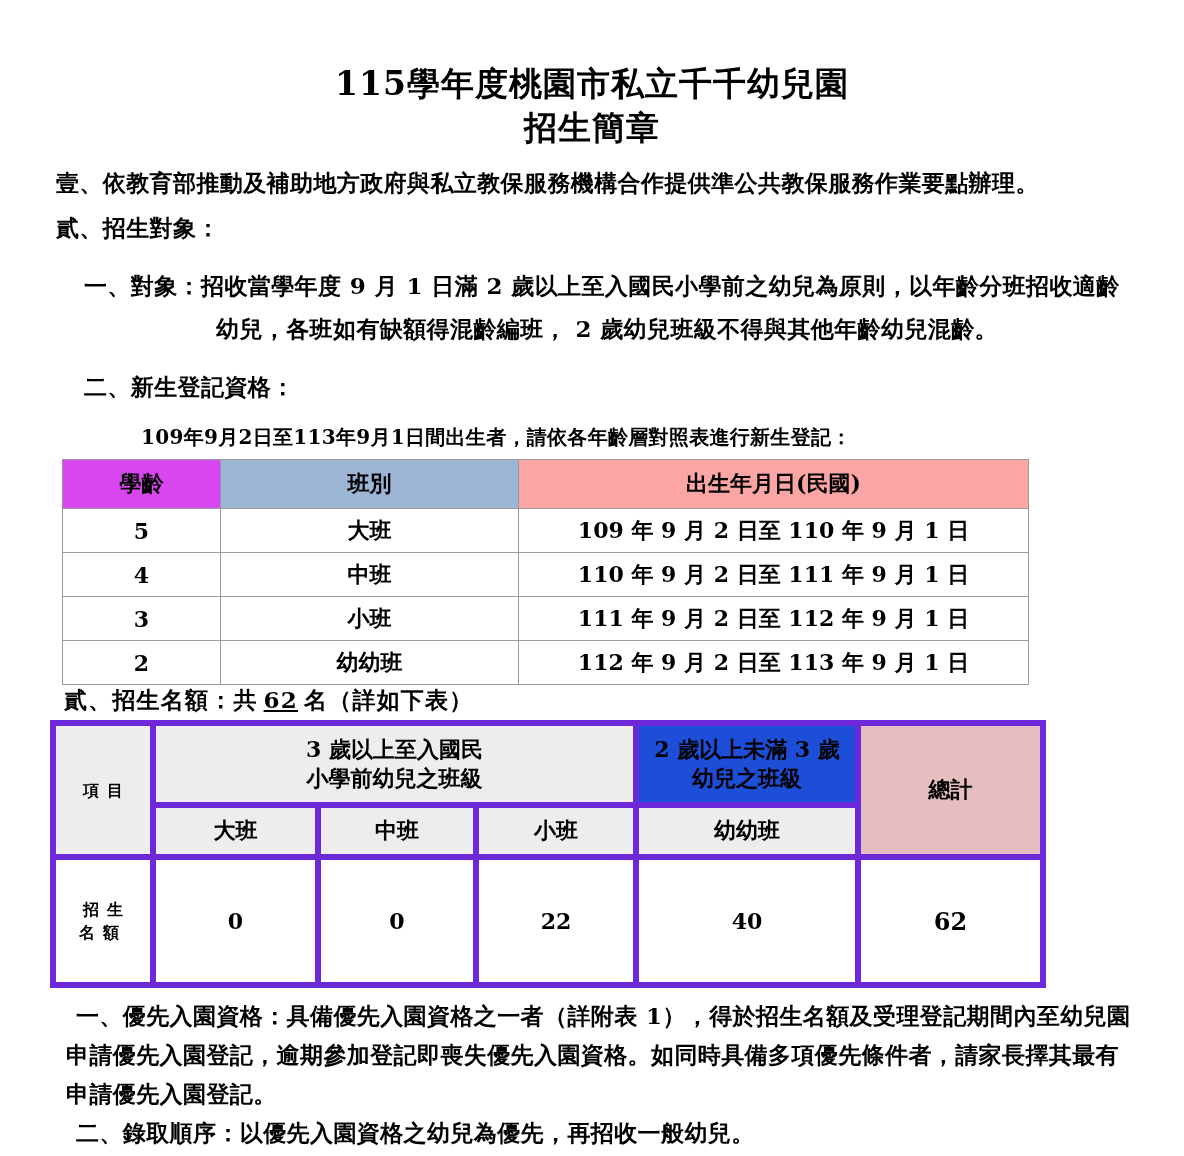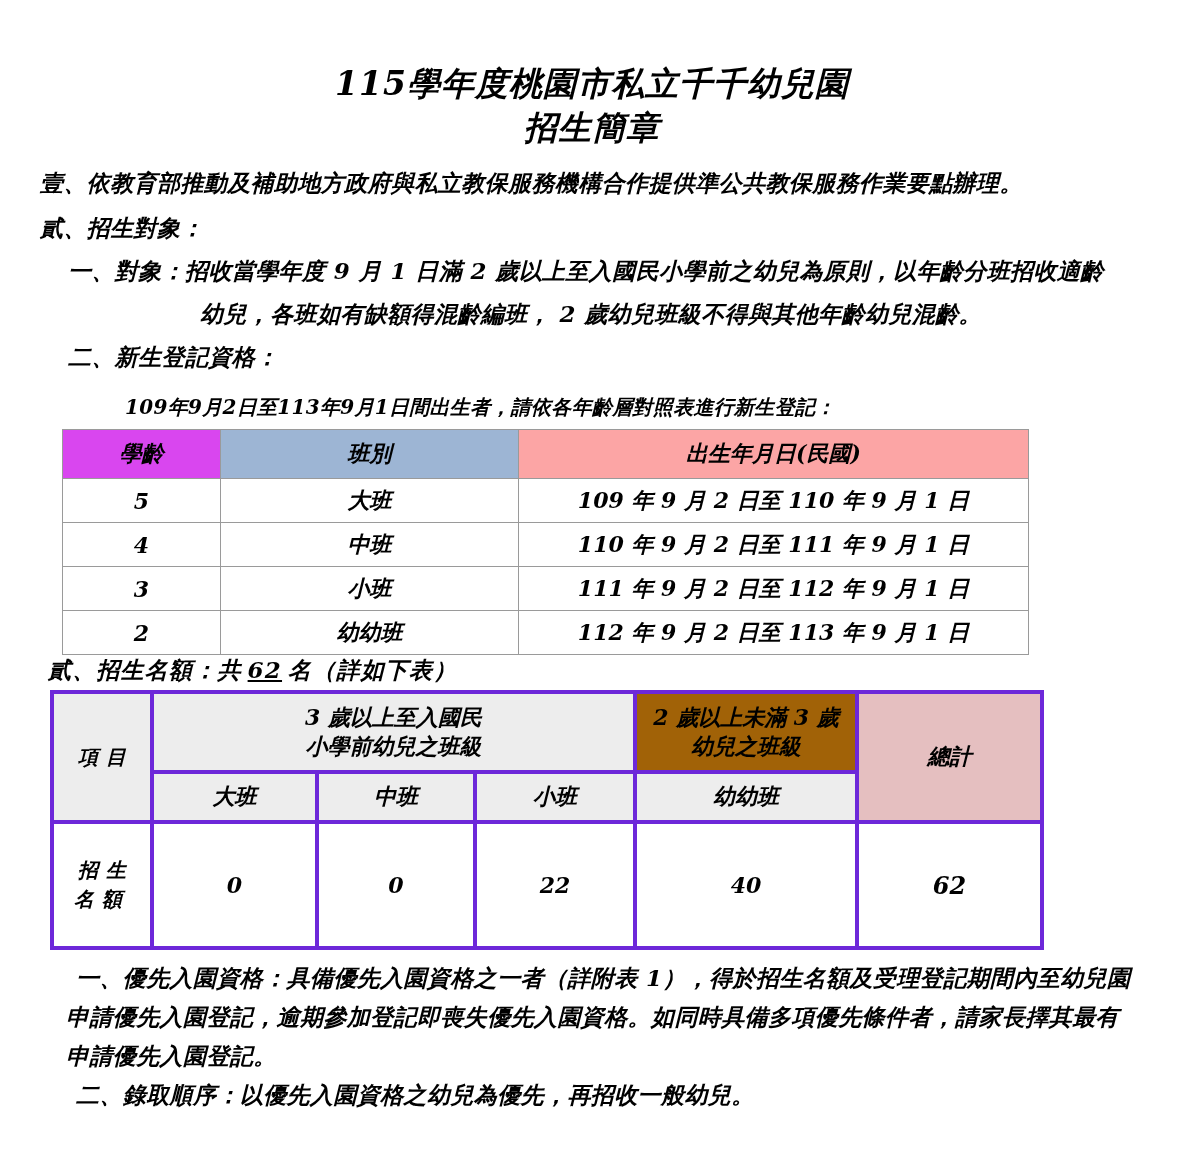--- a/index.html
+++ b/index.html
@@ -14,49 +14,48 @@
     color: #000000;
     position: relative;
     overflow: hidden;
   }
 
   .page {
     position: relative;
     width: 1184px;
     height: 1088px;
     box-sizing: border-box;
-    font-style: italic;
   }
 
   
   .doc-title {
     text-align: center;
     font-size: 33px;
     font-weight: bold;
     letter-spacing: 1px;
     line-height: 1.32;
     padding-top: 62px;
   }
   .doc-title .line2 {
     display: block;
   }
 
   
   .body-wrap {
-    padding: 0 22px 0 40px;
+    padding: 0 22px 0 56px;
   }
   .para {
     font-size: 23px;
     font-weight: bold;
     line-height: 1.0;
     letter-spacing: 0.4px;
     white-space: nowrap;
   }
   .para.lvl0 { margin-top: 22px; }
-  .para.lvl1 { padding-left: 28px; margin-top: 20px; }
+  .para.lvl1 { padding-left: 28px; margin-top: 35px; }
   .para.cont { padding-left: 160px; margin-top: 20px; }
   .para.tight { }
 
   .note-line {
     font-size: 20px;
     font-weight: bold;
     padding-left: 85px;
     margin-top: 26px;
     letter-spacing: 0.3px;
     white-space: nowrap;
@@ -101,21 +100,21 @@
 
   
   .table-quota {
     border-collapse: collapse;
     table-layout: fixed;
     width: 990px;
     margin: 4px 0 0 50px;
     font-size: 22px;
   }
   .table-quota th, .table-quota td {
-    border: 4px solid #6d28d9;
+    border: 6px solid #6d28d9;
     text-align: center;
     vertical-align: middle;
     font-weight: bold;
     padding: 0;
   }
   .table-quota th {
     background: #EDEDED;
   }
   .table-quota td {
     background: #ffffff;
@@ -125,21 +124,21 @@
   .q-c1      { width: 165px; }
   .q-c2      { width: 158px; }
   .q-c3      { width: 160px; }
   .q-c4      { width: 222px; }
   .q-total   { width: 185px; }
 
   .th-item-label, .td-row-label {
     letter-spacing: 8px;
     text-indent: 8px;
     line-height: 1.45;
-    font-size: 20px;
+    font-size: 16px;
   }
   .th-group {
     height: 76px;
     line-height: 1.33;
     font-size: 22px;
   }
   .th-sub {
     height: 46px;
     font-size: 22px;
   }
@@ -233,21 +232,21 @@
         <col class="q-c4">
         <col class="q-total">
     </colgroup>
     <thead>
       <tr>
         <th rowspan="2" class="th-item-label" style="background: rgb(237, 237, 237);">項目</th>
         <th colspan="3" class="th-group" style="background: rgb(237, 237, 237);">
           <span>3 歲以上至入國民</span><br>
           <span>小學前幼兒之班級</span>
         </th>
-        <th class="th-group" style="background: #a16207;">
+        <th class="th-group" style="background: #1d4ed8;">
           <span>2 歲以上未滿 3 歲</span><br>
           <span>幼兒之班級</span>
         </th>
         <th rowspan="2" class="th-total" style="background: rgb(229, 191, 192);">總計</th>
       </tr>
       <tr>
         <th class="th-sub" style="background: rgb(237, 237, 237);">大班</th>
         <th class="th-sub" style="background: rgb(237, 237, 237);">中班</th>
         <th class="th-sub" style="background: rgb(237, 237, 237);">小班</th>
         <th class="th-sub" style="background: rgb(237, 237, 237);">幼幼班</th>

